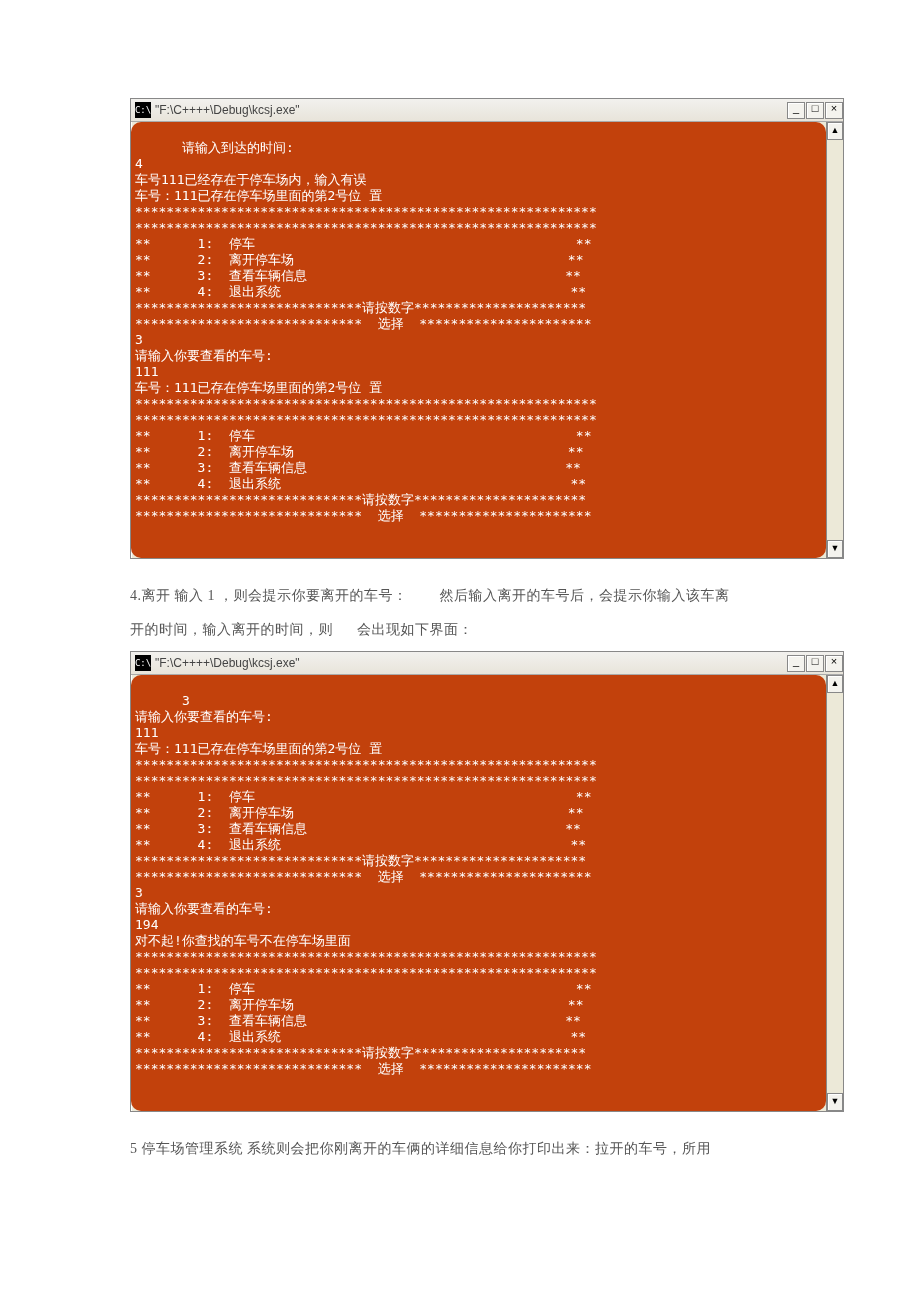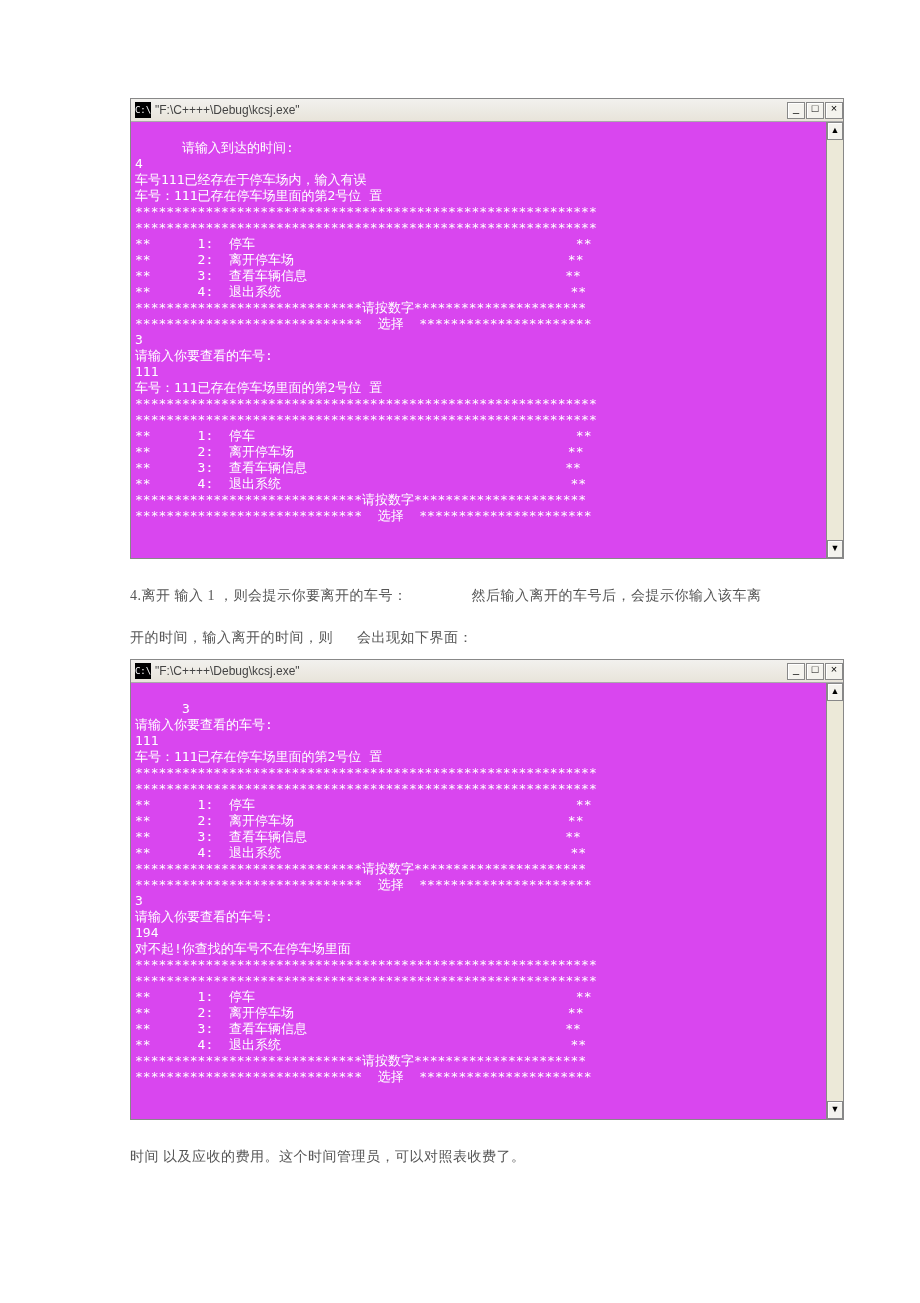--- a/index.html
+++ b/index.html
@@ -55,29 +55,30 @@
     background: #f4f3ee;
     border: 1px solid #888;
     font-family: Arial, sans-serif;
     font-size: 11px;
     line-height: 11px;
     text-align: center;
     color: #000;
     box-shadow: 1px 1px 0 #fff inset;
   }
   .console-body {
-    background: #d946ef;
+    background: #c2410c;
     color: #fff;
     font-family: "NSimSun", "SimSun", Consolas, monospace;
     font-size: 13px;
     line-height: 16px;
     padding: 2px 2px 2px 4px;
     white-space: pre;
     overflow: hidden;
     position: relative;
+    border-radius: 10px;
   }
   .console-frame {
     display: flex;
   }
   .console-content {
     flex: 1;
     padding-right: 6px;
     min-height: 0;
   }
   .scrollbar {
@@ -106,23 +107,23 @@
     font-family: "SimSun", "Songti SC", serif;
     font-size: 14px;
     color: #555;
     line-height: 26px;
     margin: 24px 0 4px 0;
     letter-spacing: 0.5px;
   }
   .para .seg {
     display: inline-block;
   }
-  .seg-gap-lg { margin-left: 60px; text-align: center; }
+  .seg-gap-lg { margin-left: 28px; text-align: center; }
   .seg-gap-md { margin-left: 20px; }
-  .para2 { margin-top: 16px; }
+  .para2 { margin-top: 8px; }
 </style>
 </head>
 <body>
 <div class="page">
 
 <div class="console-window">
   <div class="titlebar">
     <span class="icon">C:\</span>
     <span class="title-text">"F:\C++++\Debug\kcsj.exe"</span>
     <div class="win-btns">
@@ -215,17 +216,17 @@
 <span></span>
     </div>
     <div class="scrollbar">
       <div class="sb-btn">▲</div>
       <div class="sb-track"></div>
       <div class="sb-btn">▼</div>
     </div>
   </div>
 </div>
 
-<p class="para para2">
-  <span class="seg">时间 以及应收的费用。这个时间管理员，可以对照表收费了。</span>
+<p class="para">
+  <span class="seg">5 停车场管理系统  系统则会把你刚离开的车俩的详细信息给你打印出来：拉开的车号，所用</span>
 </p>
 
 </div>
 
 </body></html>

